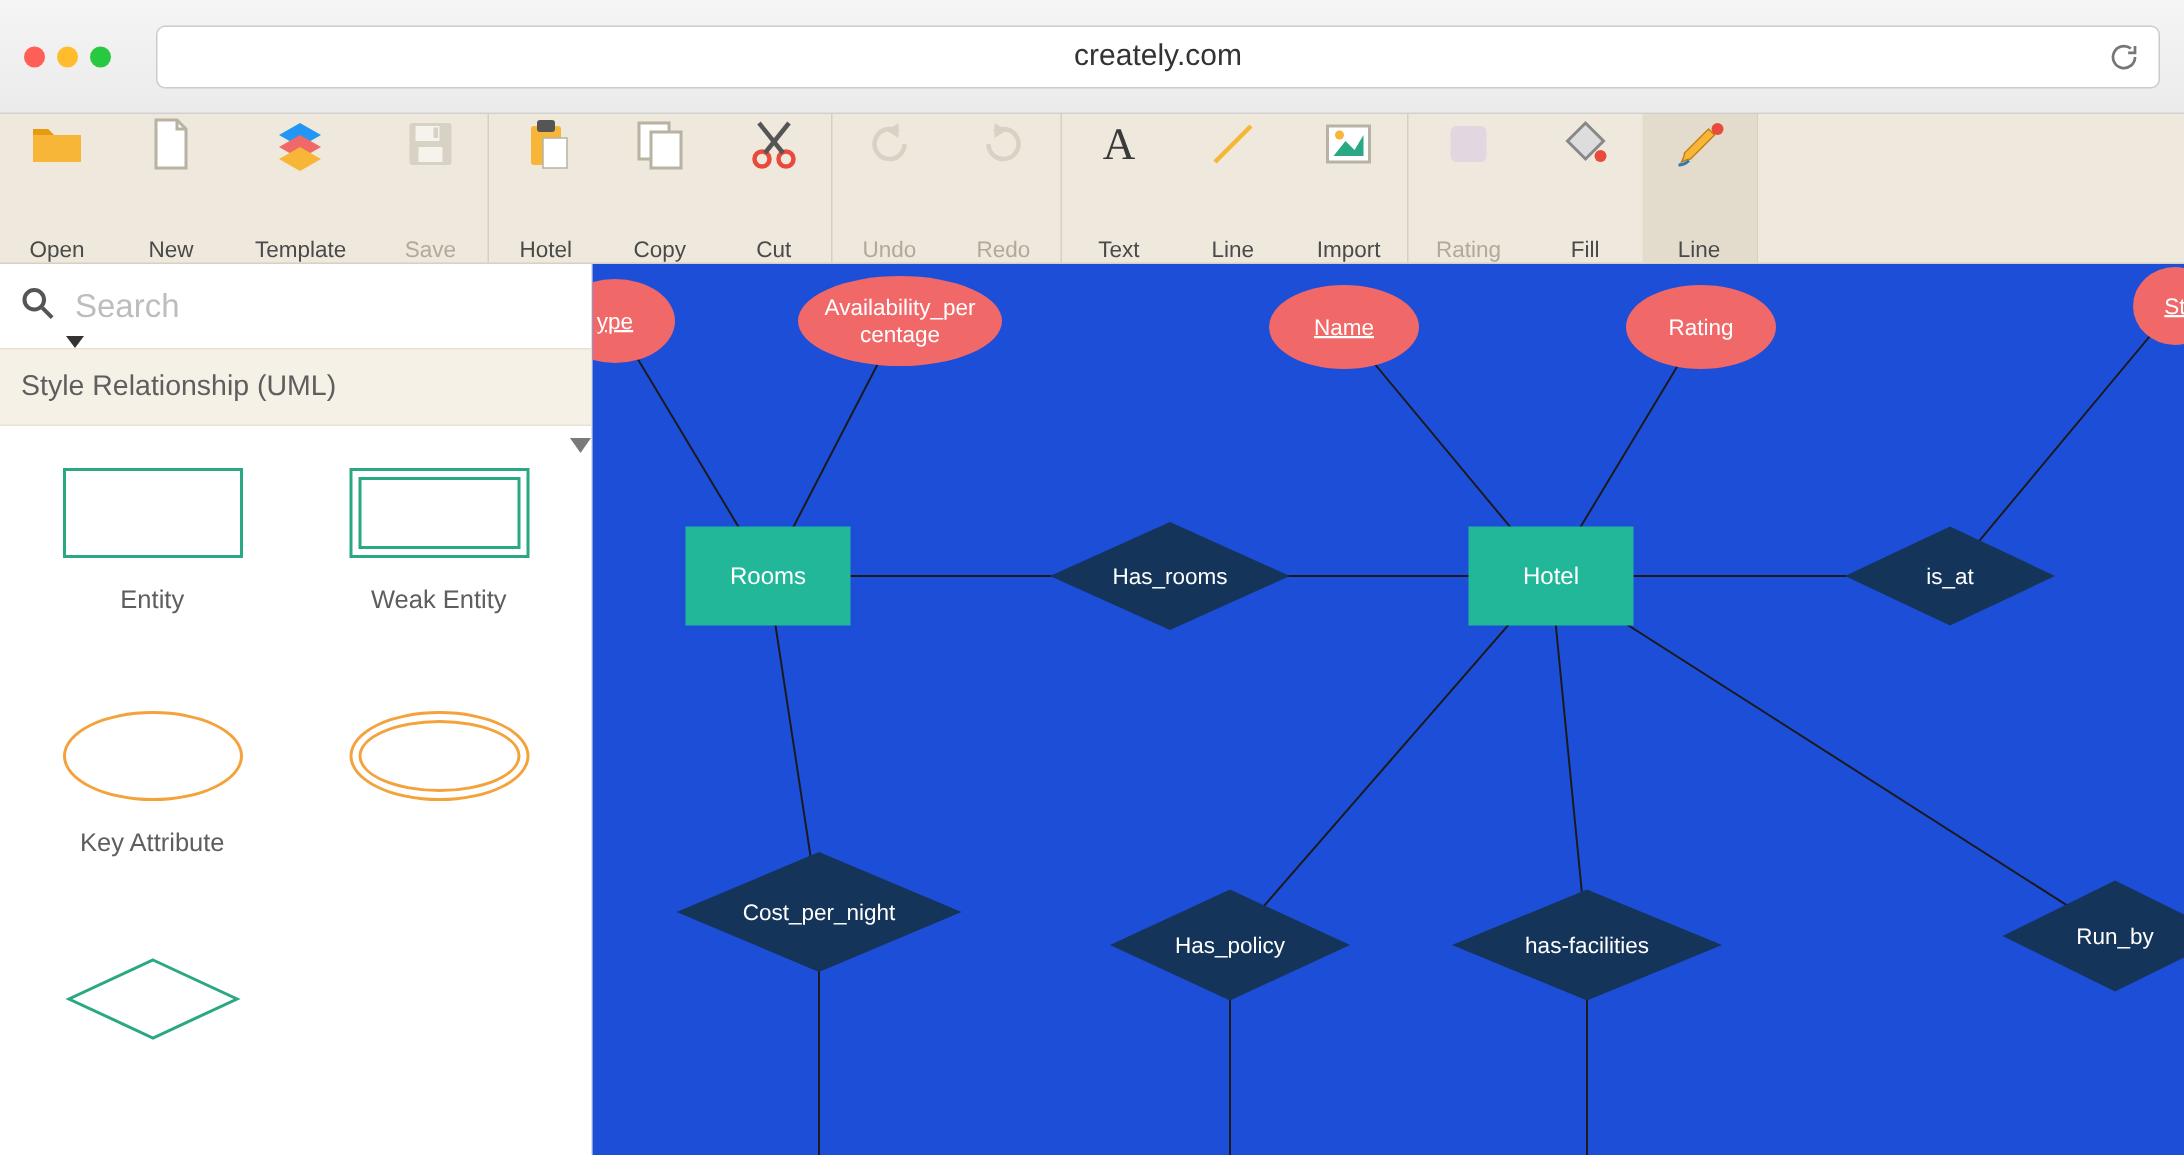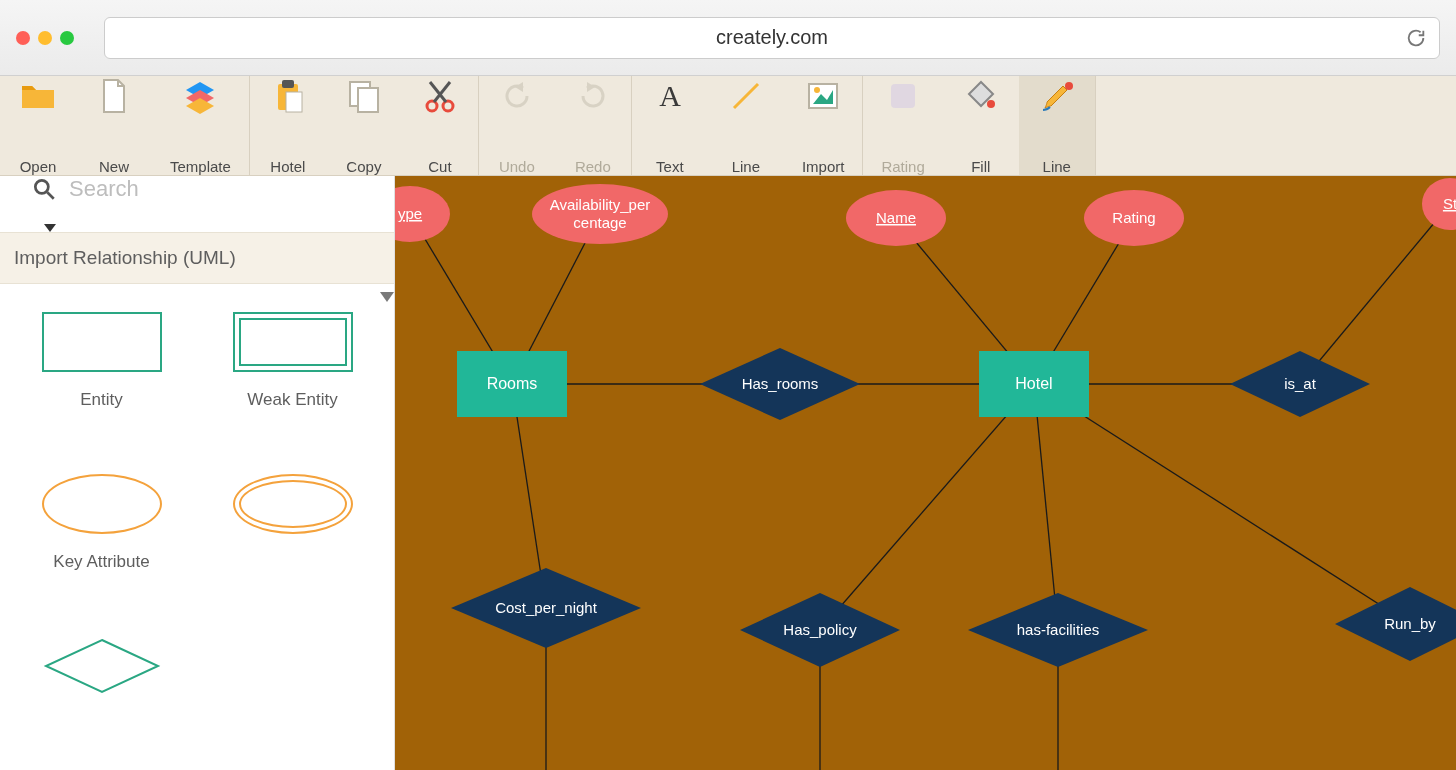--- a/index.html
+++ b/index.html
@@ -79,22 +79,22 @@
 
 
 .sidebar {
   width: 395px;
   background: #fff;
   display: flex;
   flex-direction: column;
   border-right: 1px solid #e0e0e0;
 }
 .search-row {
-  display:flex; align-items:flex-start;
-  height: 56px; padding: 0 31px; gap: 12px;
+  display:flex; align-items:center;
+  height: 56px; padding: 0 12px; gap: 12px;
 }
 .search-row input {
   flex:1; border:none; outline:none; font-size: 22px;
   color:#555;
 }
 .search-row input::placeholder { color:#bdbdbd; }
 .category-header {
   background:#f6f1e7;
   padding: 14px 14px;
   font-size: 19px;
@@ -121,21 +121,21 @@
 .weak-entity-box::before {
   content:""; position:absolute; inset:4px; border:2px solid #2aa783;
 }
 .ellipse { border:2px solid #f4a23c; border-radius:50%; }
 .multival-ell { position:relative; }
 .multival-ell::before{
   content:""; position:absolute; inset:4px; border:2px solid #f4a23c; border-radius:50%;
 }
 
 
-.canvas-wrap { flex:1; background:#a16207; position:relative; overflow:hidden;text-align:right; }
+.canvas-wrap { flex:1; background:#1d4ed8; position:relative; overflow:hidden;text-align:right; }
 .canvas-wrap svg { position:absolute; inset:0; width:100%; height:100%; }
 
 
 .er-attr ellipse { fill:#f16868; }
 .er-attr text { fill:#fff; font-size:15px; }
 .er-entity rect { fill:#21b798; }
 .er-entity text { fill:#fff; font-size:16px; }
 .er-rel polygon { fill:#143559; }
 .er-rel text { fill:#fff; font-size:15px; }
 line.connector { stroke:#1a1a1a; stroke-width:1.3; }
@@ -188,20 +188,31 @@
       <div class="tb-item">
         <div class="tb-icon">
           <svg width="40" height="40" viewBox="0 0 40 40">
             <polygon points="20,6 34,14 20,22 6,14" fill="#2196f3"></polygon>
             <polygon points="20,14 34,22 20,30 6,22" fill="#f16868"></polygon>
             <polygon points="20,22 34,30 20,38 6,30" fill="#f7b638"></polygon>
           </svg>
         </div>
         <div class="tb-label">Template</div>
       </div>
+      <div class="tb-item disabled">
+        <div class="tb-icon">
+          <svg width="40" height="40" viewBox="0 0 40 40">
+            <rect x="6" y="6" width="28" height="28" rx="2" fill="#bdb7a7"></rect>
+            <rect x="10" y="8" width="16" height="10" fill="#fff"></rect>
+            <rect x="12" y="22" width="16" height="10" fill="#fff"></rect>
+            <rect x="22" y="9" width="3" height="7" fill="#bdb7a7"></rect>
+          </svg>
+        </div>
+        <div class="tb-label">Save</div>
+      </div>
     </div>
     <div class="tb-group">
       <div class="tb-item">
         <div class="tb-icon">
           <svg width="40" height="40" viewBox="0 0 40 40">
             <rect x="10" y="8" width="20" height="26" rx="2" fill="#f7b638"></rect>
             <rect x="14" y="4" width="12" height="8" rx="2" fill="#555"></rect>
             <rect x="18" y="16" width="16" height="20" fill="#fff" stroke="#b8b2a2"></rect>
           </svg>
         </div>
@@ -318,21 +329,21 @@
           </svg>
       </span>
       <input type="text" placeholder="Search" style="">
     </div>
     <div style="position:relative;height:0;">
       <svg width="12" height="10" style="position:absolute;left:44px;top:-8px;">
           <polygon points="0,0 12,0 6,8" fill="#333"></polygon>
         </svg>
     </div>
     <div class="category-header">
-      <span>Import Relationship (UML)</span>
+      <span>Style Relationship (UML)</span>
     </div>
     <div style="position:relative;">
       <div class="scroll-hint"></div>
     </div>
     <div class="shape-grid">
       <div class="shape-cell">
         <div class="sh entity-box"></div>
         <div class="sh-label">Entity</div>
       </div>
       <div class="shape-cell">

